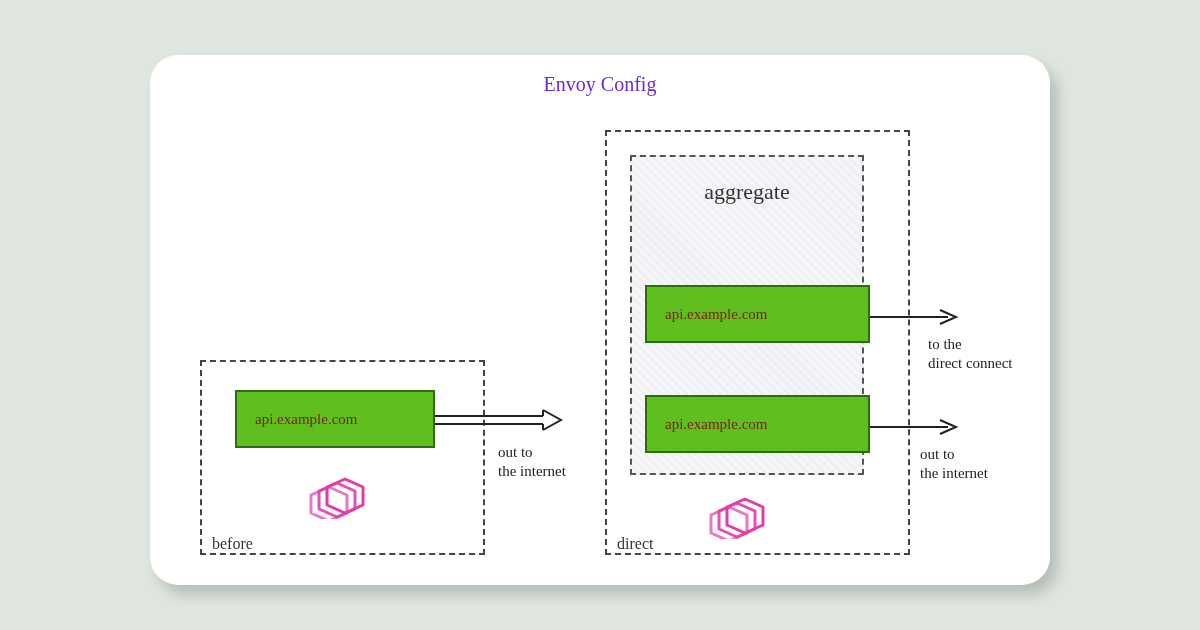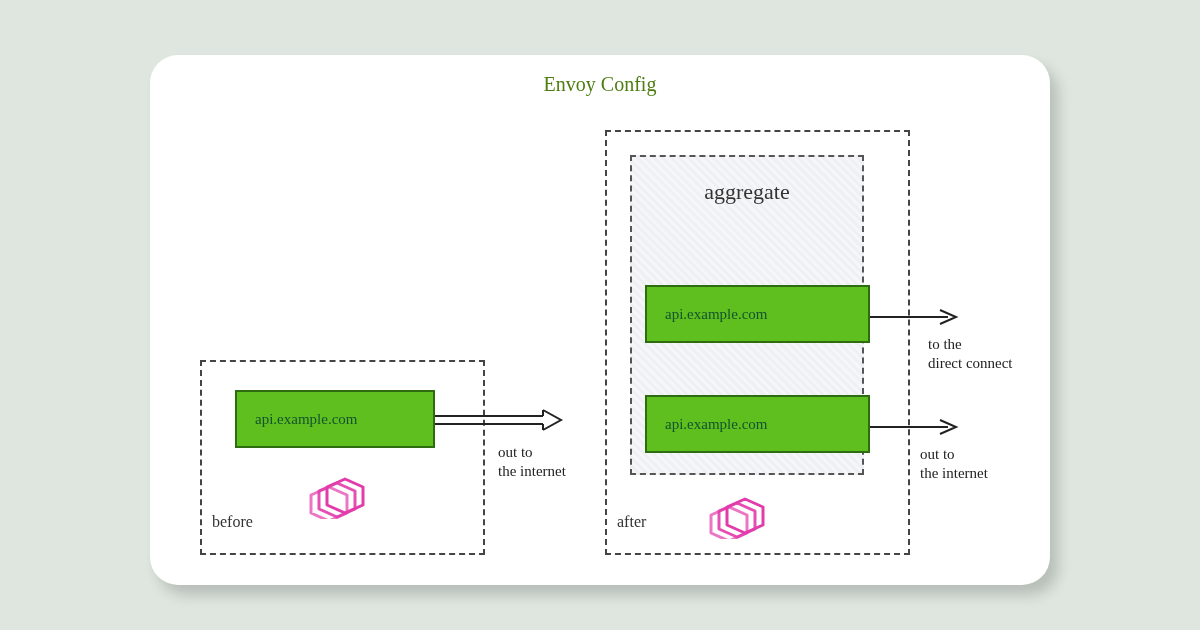--- a/index.html
+++ b/index.html
@@ -20,39 +20,39 @@
     background: #ffffff;
     border-radius: 28px;
     box-shadow: 8px 10px 14px rgba(0,0,0,0.18);
   }
   .title {
     position: absolute;
     left: 50%;
     transform: translateX(-50%);
     top: 18px;
     font-size: 20px;
-    color: #4d7c0f;
+    color: #6d28d9;
   }
   .dashed-box {
     position: absolute;
     border: 2px dashed #444;
     background: transparent;
   }
   .box-label {
     position: absolute;
     left: 10px;
-    bottom: 22px;
+    bottom: 0;
     font-size: 16px;
     color: #333;
   }
   .green-box {
     position: absolute;
     background: #5fbf1f;
     border: 2px solid #2e6d0f;
-    color: #14532d;
+    color: #7f1d1d;
     font-size: 15px;
     display: flex;
     align-items: center;
     padding-left: 18px;
   }
   .agg-box {
     position: absolute;
     border: 2px dashed #555;
     background: repeating-linear-gradient(45deg, #f6f6f9, #f6f6f9 3px, #eef0f3 3px, #eef0f3 6px);
   }
@@ -103,21 +103,21 @@
 
   <svg class="envoy-icon" style="left:155px; top:410px;" width="70" height="54" viewBox="0 0 70 54">
     <g fill="none" stroke="#e23cab" stroke-width="3" stroke-linejoin="round">
       <polygon points="22,22 40,14 58,22 58,40 40,48 22,40"></polygon>
       <polygon points="14,26 32,18 50,26 50,44 32,52 14,44" opacity="0.9"></polygon>
       <polygon points="6,30 24,22 42,30 42,48 24,56 6,48" opacity="0.7"></polygon>
     </g>
   </svg>
 
   <div class="dashed-box" style="left:455px; top:75px; width:305px; height:425px;">
-    <div class="box-label">after</div>
+    <div class="box-label">direct</div>
   </div>
 
   <div class="agg-box" style="left:480px; top:100px; width:234px; height:320px;">
     <div class="agg-label">aggregate</div>
   </div>
 
   <div class="green-box" style="left:495px; top:230px; width:225px; height:58px;">
     <span>api.example.com</span>
   </div>
   <svg class="arrow" style="left:720px; top:252px;" width="90" height="20">

